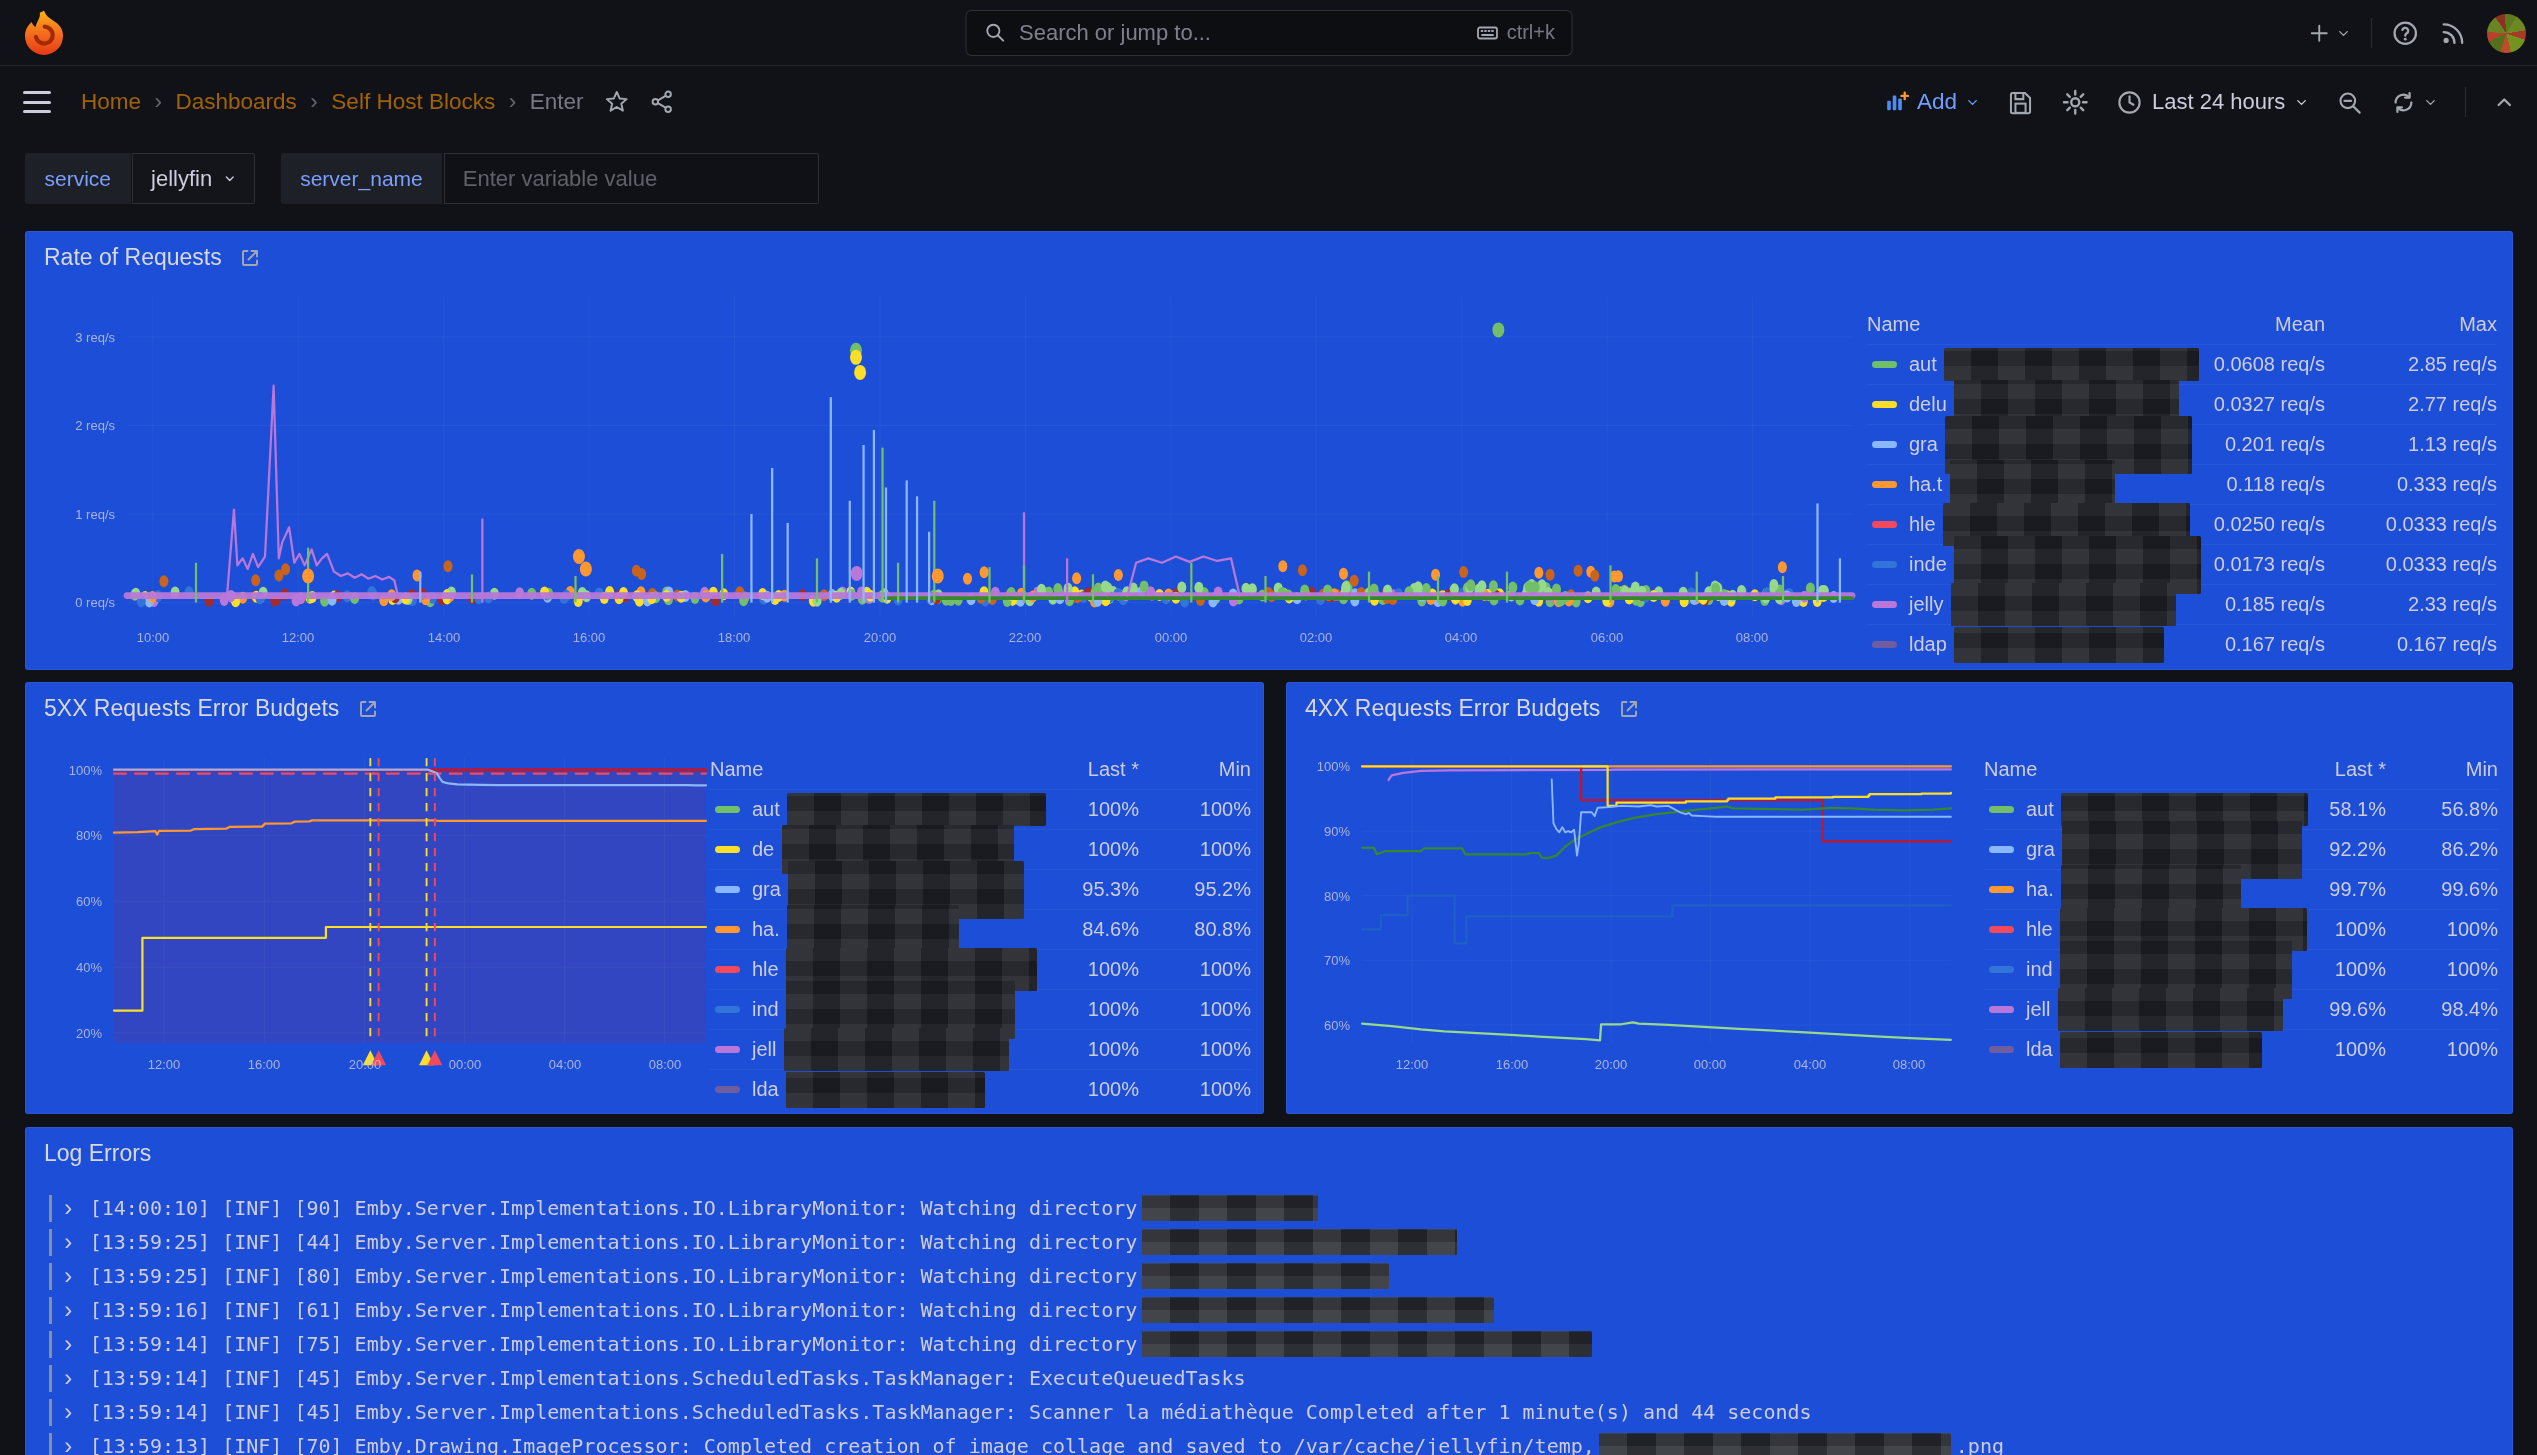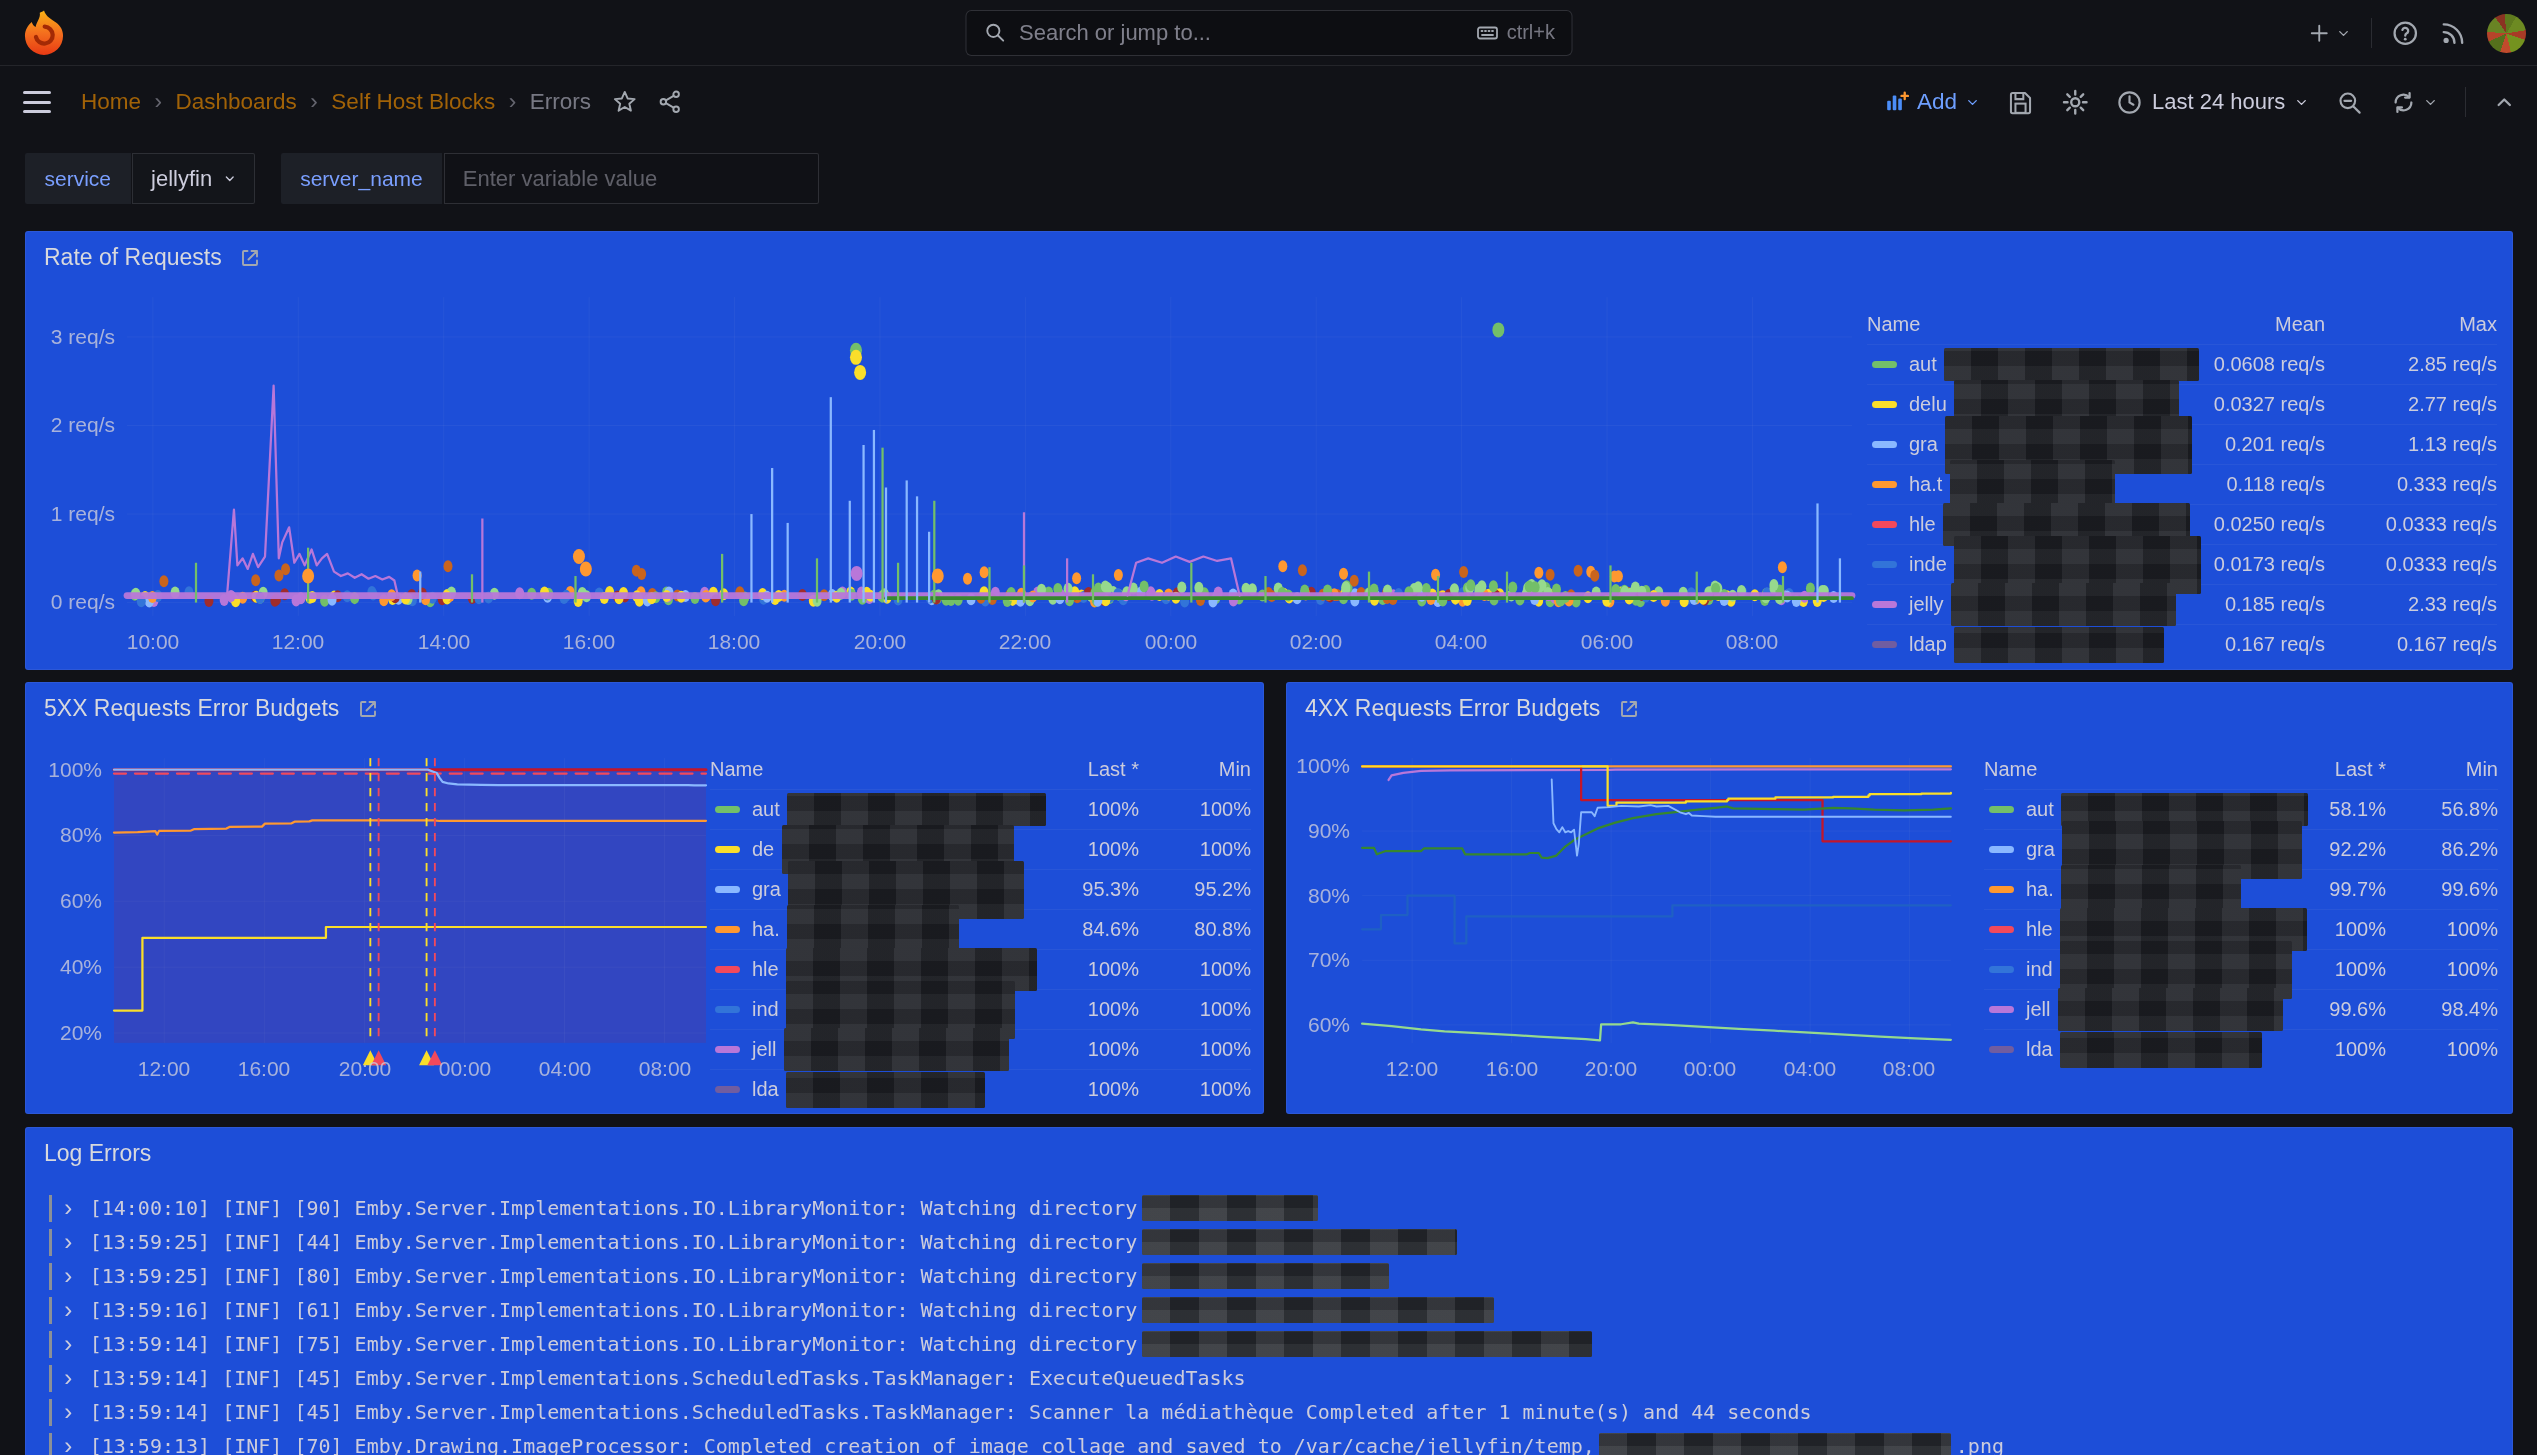--- a/index.html
+++ b/index.html
@@ -76,21 +76,21 @@
   
   .panel {
     position: absolute; background: #1d4ed8;
     border: 0.7px solid rgba(204,204,220,0.09); border-radius: 3px; text-decoration: underline;
   }
   .panel-head { position: absolute; top: 12px; left: 18px; display: flex; align-items: center; gap: 16.5px; }
   .panel-title { font-size: 23px; font-weight: 500; color: #d8d9dd; cursor: pointer; }
 
   .chart { position: absolute; }
   .chart svg { position: absolute; left: 0; top: 0; overflow: visible; }
-  .tick { position: absolute; font-size: 21px; color: rgba(204,204,220,0.80); white-space: nowrap; }
+  .tick { position: absolute; font-size: 13px; color: rgba(204,204,220,0.80); white-space: nowrap; }
   .tick.ylab { right: calc(100% + 12px); transform: translateY(-50%); }
   .tick.xlab { top: calc(100% + 13.5px); transform: translateX(-50%); }
 
   
   .legend { position: absolute; font-size: 20px; }
   .lg-row { display: flex; align-items: center; height: 40px; border-top: 0.7px solid rgba(204,204,220,0.07); cursor: pointer; }
   .lg-row.lg-head { border-top: none; color: #6e9fff; font-weight: 500; cursor: default; }
   .lg-name { flex: 1; min-width: 0; display: flex; align-items: center; color: #ccccdc; }
   .lg-marker { width: 25.5px; height: 7.5px; border-radius: 3.7px; margin: 0 12px 0 4.5px; flex: none; }
   .lg-val { text-align: right; flex: none; color: #ccccdc; }
@@ -193,21 +193,21 @@
       <i></i>
       <i></i>
     </div>
   <nav class="crumbs">
     <span class="crumb">Home</span>
     <span class="crumb-sep">›</span>
     <span class="crumb">Dashboards</span>
     <span class="crumb-sep">›</span>
     <span class="crumb">Self Host Blocks</span>
     <span class="crumb-sep">›</span>
-    <span class="crumb current">Errors</span>
+    <span class="crumb current">Enter</span>
   </nav>
   <div class="crumb-icons">
     <span class="icon">
       <svg width="25.5" height="25.5" viewBox="0 0 24 24">
           <path d="M12 2.8l2.7 6.1 6.6.6-5 4.4 1.5 6.5L12 16.9l-5.8 3.5 1.5-6.5-5-4.4 6.6-.6z" fill="none" stroke="currentColor" stroke-width="1.8" stroke-linejoin="round"></path>
         </svg>
     </span>
     <span class="icon">
       <svg width="25.5" height="25.5" viewBox="0 0 24 24">
           <circle cx="18" cy="5" r="2.6" fill="none" stroke="currentColor" stroke-width="1.8"></circle>

